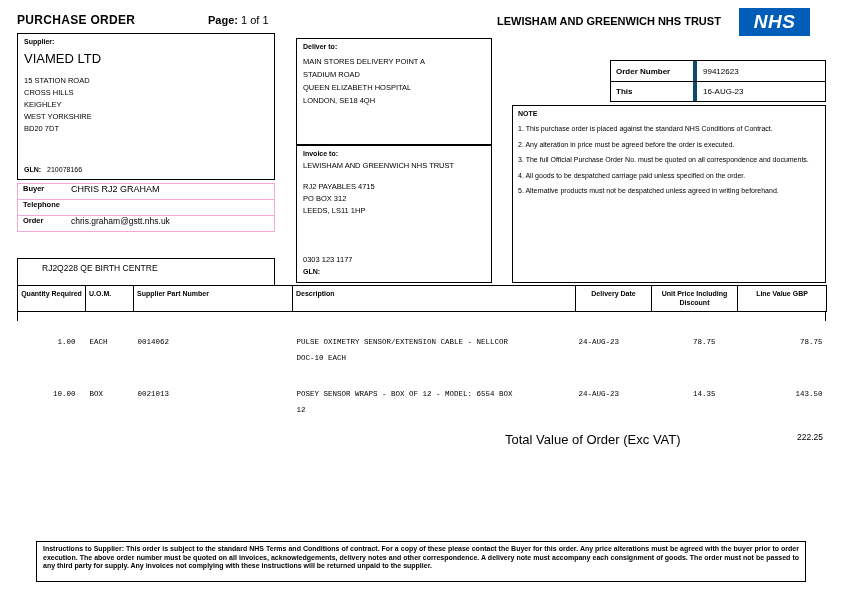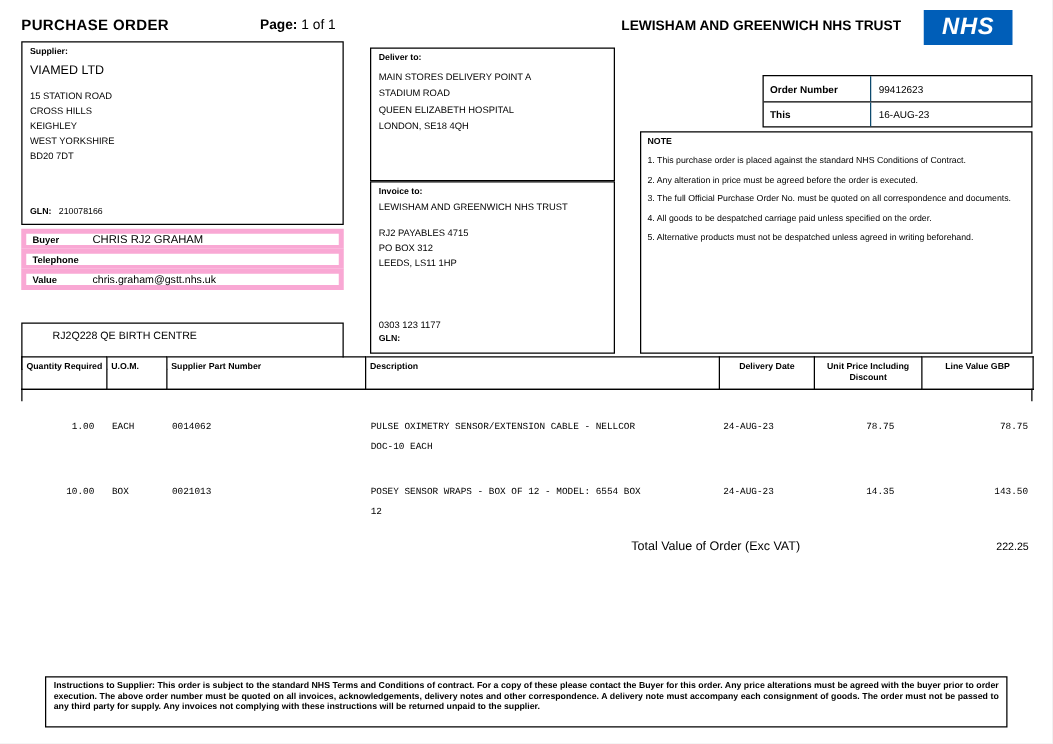--- a/index.html
+++ b/index.html
@@ -18,49 +18,49 @@
   .trust    { position:absolute; left:497px; top:15px; font-size:11px; font-weight:bold; }
   .nhs-logo {
     position:absolute; left:739px; top:8px; width:71px; height:28px;
     background:#005EB8; color:#fff; display:flex; align-items:center; justify-content:center;
     font-weight:bold; font-style:italic; font-size:19px; letter-spacing:.5px;
   }
 
   
   .supplier { left:17px; top:33px; width:258px; height:147px; padding:4px 6px; }
   .lbl { font-size:7px; font-weight:bold; }
-  .sup-name { font-size:10px; margin-top:6px; }
+  .sup-name { font-size:13px; margin-top:6px; }
   .addr { margin-top:9px; font-size:7.5px; line-height:12px; }
   .gln-row { position:absolute; left:6px; bottom:6px; font-size:7px; }
   .gln-row .bold { margin-right:4px; }
 
   
   .deliver { left:296px; top:38px; width:196px; height:107px; padding:4px 6px; }
   .deliver .lines { margin-top:5px; font-size:7.5px; line-height:13px; }
   .invoice { left:296px; top:145px; width:196px; height:138px; padding:4px 6px; }
   .invoice .inv-name { font-size:7.5px; margin-top:4px; }
   .invoice .lines { margin-top:11px; font-size:7.5px; line-height:12px; }
   .inv-phone { position:absolute; left:6px; bottom:18px; font-size:7.5px; }
   .inv-gln   { position:absolute; left:6px; bottom:7px;  font-size:7px; font-weight:bold; }
 
   
   .order-info { left:610px; top:60px; width:216px; }
   .oi-row { display:flex; height:20px; align-items:center; }
   .oi-row + .oi-row { border-top:1px solid #000; }
-  .oi-label { width:86px; align-self:stretch; display:flex; align-items:center; border-right:1px solid #0c4a6e; font-weight:bold; font-size:8px; padding:0 5px; }
+  .oi-label { width:86px; align-self:stretch; display:flex; align-items:center; border-right:4px solid #0c4a6e; font-weight:bold; font-size:8px; padding:0 5px; }
   .oi-value { font-size:8px; padding:0 6px; }
 
   
   .note { left:512px; top:105px; width:314px; height:178px; padding:4px 5px; }
   .note-title { font-size:7px; font-weight:bold; margin-bottom:7px; }
   .note-item { font-size:7px; line-height:9.5px; margin-bottom:6px; }
 
   
   .buyer-rows { position:absolute; left:17px; top:183px; width:258px; }
-  .b-row { border:4px solid #f9a8d4; height:17px; display:flex; align-items:flex-end; padding:0 5px; background:#fff; }
+  .b-row { border:1px solid #f9a8d4; height:17px; display:flex; align-items:flex-start; padding:0 5px; background:#fff; }
   .b-row + .b-row { margin-top:-1px; }
   .b-lbl { font-size:7.5px; font-weight:bold; width:48px; flex:0 0 48px; }
   .b-val { font-size:8.5px; }
   .b-val.big { font-size:9px; }
 
   
   .req { left:17px; top:258px; width:258px; height:38px; padding:4px 24px; font-size:8.5px; }
 
   
   table.items { position:absolute; left:17px; top:285px; width:809px; border-collapse:collapse; table-layout:fixed; }
@@ -74,21 +74,21 @@
   td.uom   { text-align:left; padding-left:4px; }
   td.part  { text-align:left; padding-left:4px; }
   td.desc  { text-align:left; padding-left:4px; }
   td.ddate { text-align:left; padding-left:3px; }
   td.price { text-align:right; padding-right:22px; }
   td.lval  { text-align:right; padding-right:4px; }
   .tick { position:absolute; width:1px; height:10px; background:#000; top:311px; }
   .tick.left { left:17px; } .tick.right { left:825px; }
 
   
-  .total-label { position:absolute; left:505px; top:432px; font-size:10px; }
+  .total-label { position:absolute; left:505px; top:432px; font-size:13px; }
   .total-value { position:absolute; left:737px; top:432px; width:86px; text-align:right; font-size:8.5px; }
 
   
   .instructions { left:36px; top:541px; width:770px; height:41px; padding:3px 6px; font-size:7px; font-weight:bold; line-height:8.6px; text-align:justify; }
 </style>
 </head>
 <body>
 
 <div class="page">
 
@@ -163,21 +163,21 @@
   <div class="buyer-rows">
     <div class="b-row">
       <span class="b-lbl">Buyer</span>
       <span class="b-val big">CHRIS RJ2 GRAHAM</span>
     </div>
     <div class="b-row">
       <span class="b-lbl">Telephone</span>
       <span class="b-val"></span>
     </div>
     <div class="b-row">
-      <span class="b-lbl">Value</span>
+      <span class="b-lbl">Order</span>
       <span class="b-val">chris.graham@gstt.nhs.uk</span>
     </div>
   </div>
 
   <div class="box req">
     <span>RJ2Q228 QE BIRTH CENTRE</span>
   </div>
 
   <table class="items">
     <colgroup>

